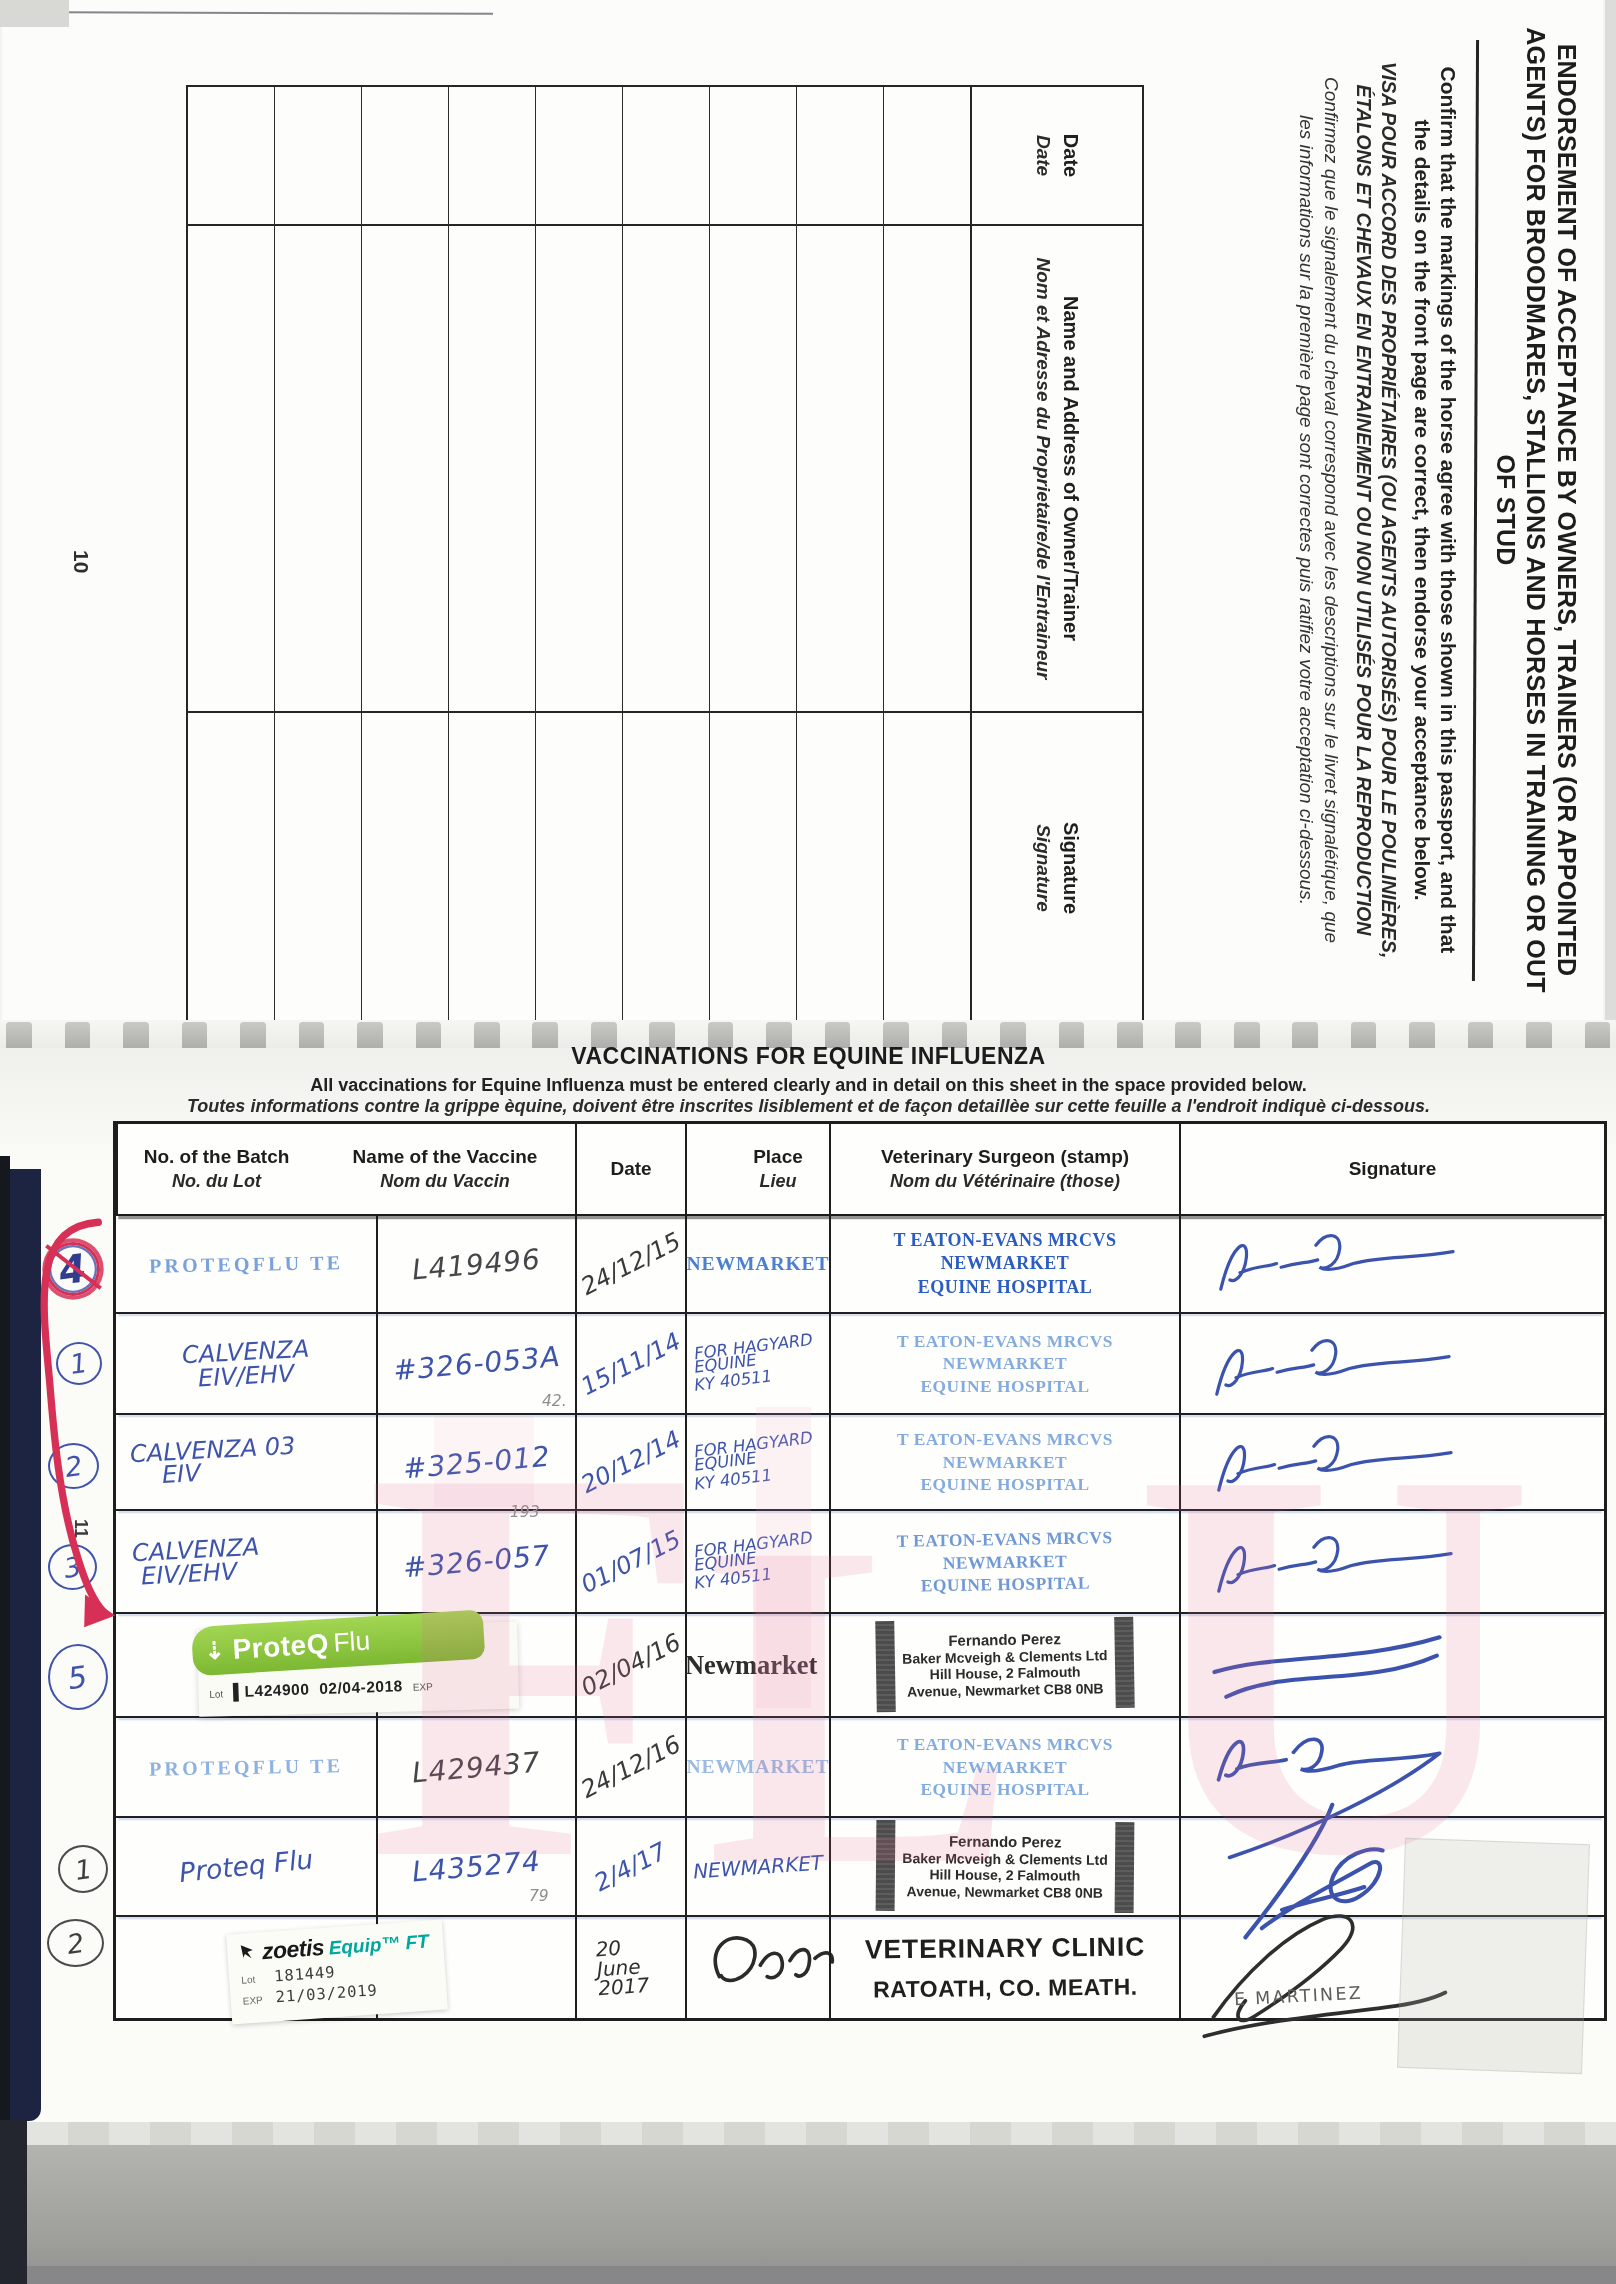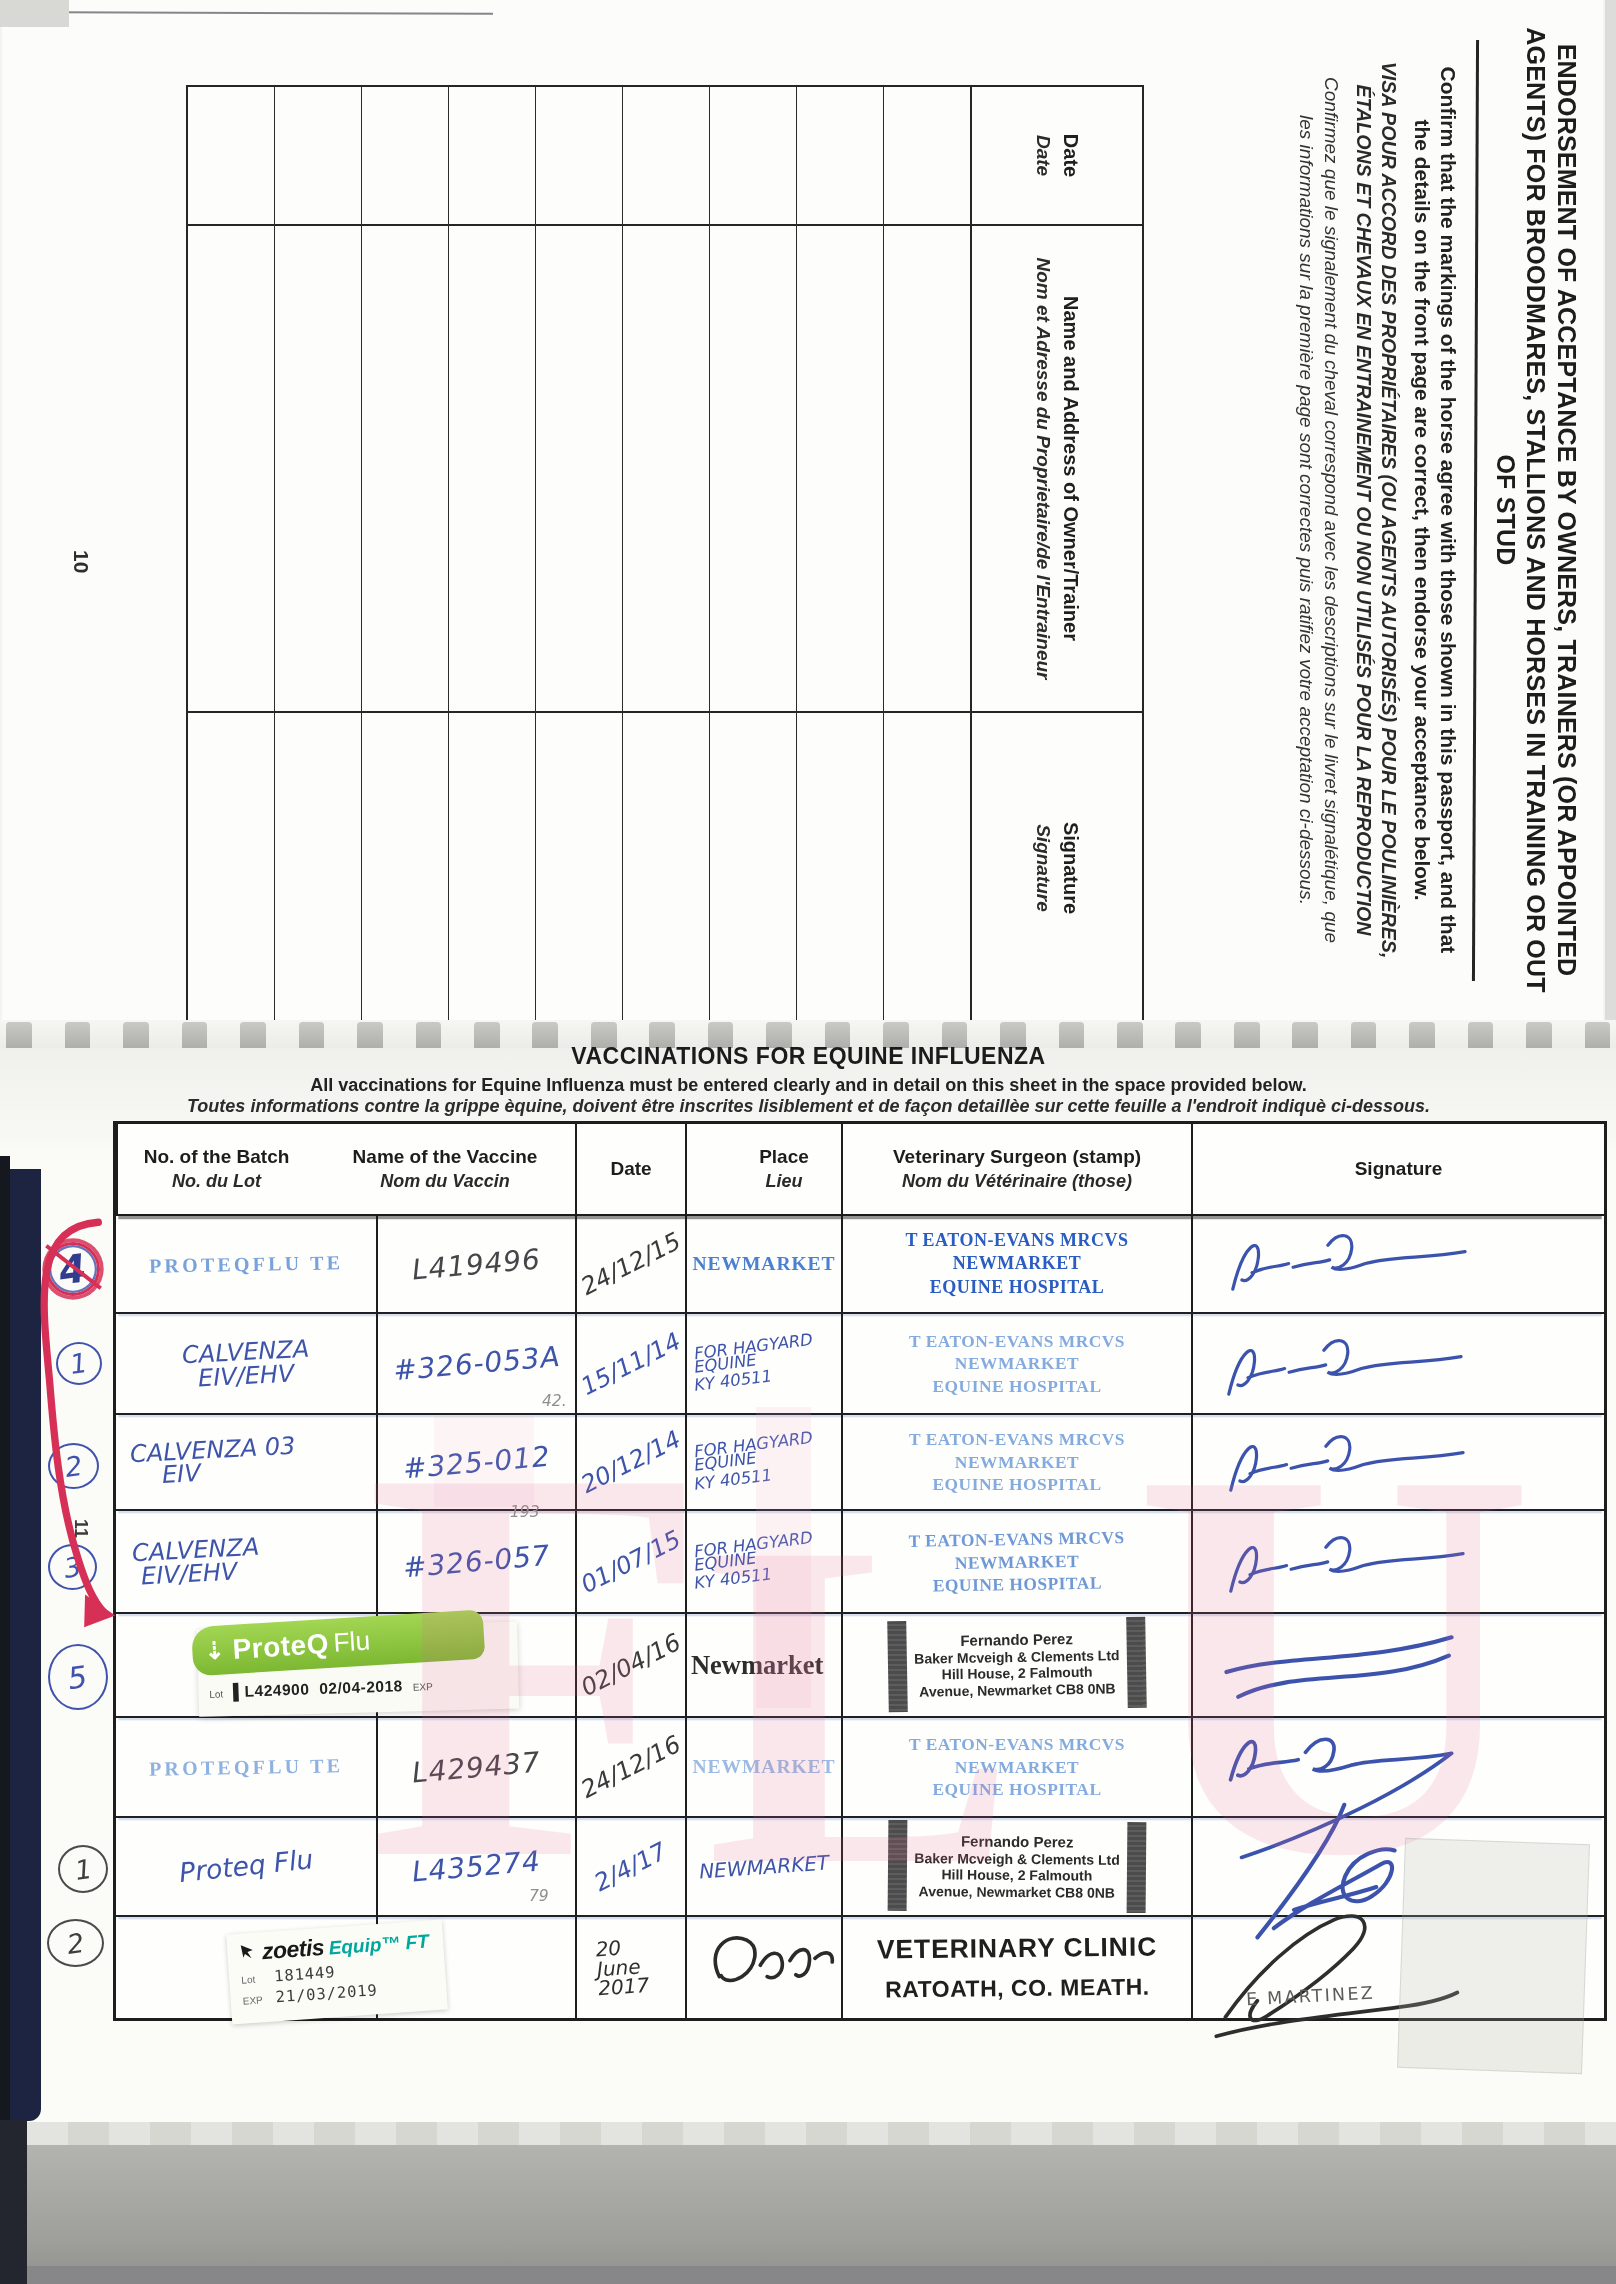--- a/index.html
+++ b/index.html
@@ -54,21 +54,21 @@
     font-size:18px;color:#2b2b2b;}
 
   .vtable{position:absolute;left:113px;top:73px;width:1488px;border:3.2px solid #1e1e1e;background:#fefefc;}
   .vhead{display:flex;height:90px;border-bottom:2.7px solid #1c1c1c;box-shadow:0 5.5px 0 -2.3px rgba(40,40,40,.5);}
   .vrow{display:flex;border-bottom:2.7px solid #202020;box-shadow:0 4.6px 0 -2.3px rgba(110,145,205,.28);position:relative;}
   .vrow:last-child{border-bottom:none;box-shadow:none;}
   .vc{box-sizing:border-box;position:relative;overflow:visible;}
   .c1{width:260px;}
   .c2{width:199px;border-left:2.3px solid #1e1e1e;}
   .c3{width:110px;border-left:2.3px solid #1e1e1e;}
-  .c4{width:156px;border-left:2.3px solid #1e1e1e;padding-left:40px;}
+  .c4{width:144px;border-left:2.3px solid #1e1e1e;padding-left:40px;}
   .c5{width:350px;border-left:2.3px solid #1e1e1e;}
   .c6{flex:1;border-left:2.3px solid #1e1e1e;}
   .vhead .vc{display:flex;flex-direction:column;align-items:center;justify-content:center;gap:3.7px;}
   .vh-en{font-weight:bold;font-size:19px;color:#1d1d1d;text-align:center;}
   .vh-fr{font-weight:bold;font-style:italic;font-size:18px;color:#2a2a2a;text-align:center;}
 
   
   .cellc{position:absolute;left:0;top:0;width:100%;height:100%;
     display:flex;align-items:center;justify-content:center;flex-direction:column;}
   .stamp-lt{font-family:"Liberation Serif",serif;font-weight:bold;font-size:20px;letter-spacing:3.2px;

